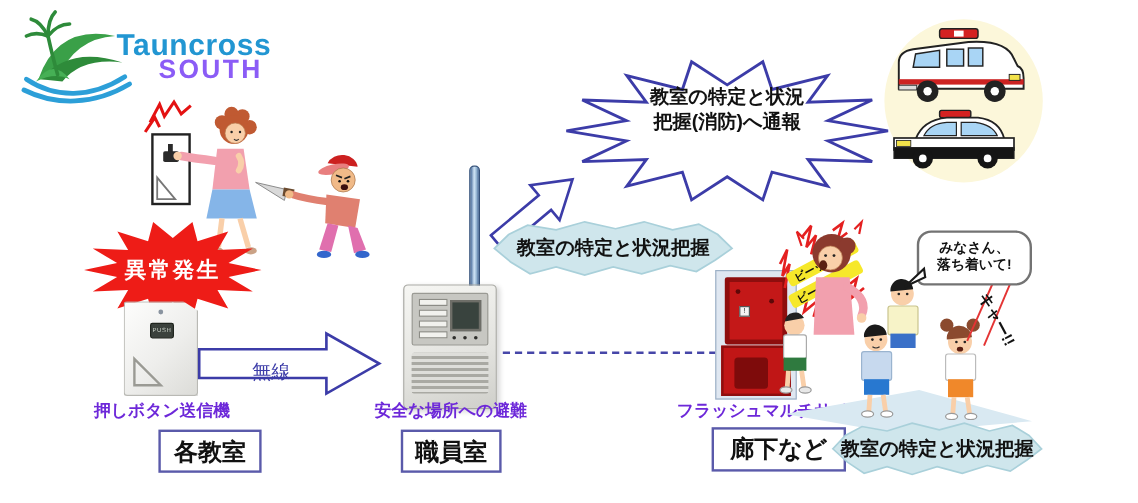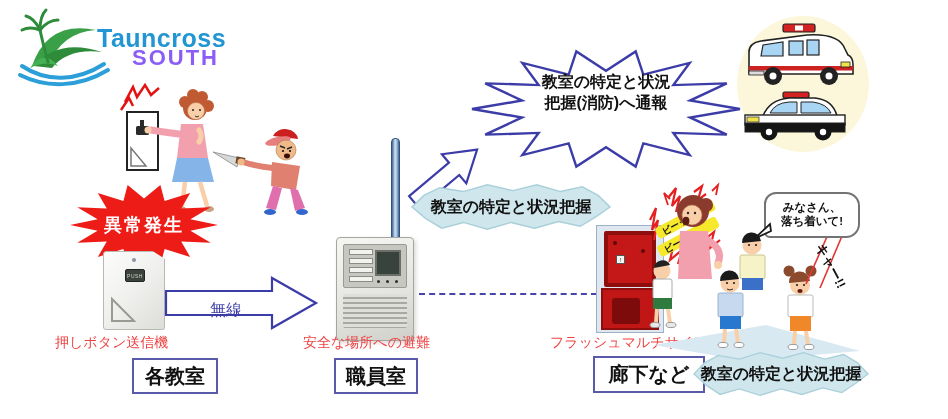--- a/index.html
+++ b/index.html
@@ -13,21 +13,21 @@
   .logo-text2 { position:absolute; left:112px; top:45px; font-size:22px; font-weight:bold; color:#8b5cf6; letter-spacing:2px;margin-left:20px; }
 
   
   .burst-red-text { position:absolute; left:70px; top:184px; width:148px; height:82px;
     display:flex; align-items:center; justify-content:center; color:#fff; font-weight:bold;
     font-size:18px; letter-spacing:2px; }
   .burst-blue-text { position:absolute; left:50%; transform:translateX(-50%); top:22px; width:138px;
     text-align:center; font-weight:bold; font-size:16px; line-height:1.3; color:#111; }
 
   
-  .dev-label { position:absolute; font-weight:normal; font-size:14px; color:#ef4444; }
+  .dev-label { position:absolute; font-weight:bold; font-size:14px; color:#6d28d9; text-align:center; }
   .loc-box { position:absolute; background:#fff; border:2px solid #5a5aaa; display:flex;
     align-items:center; justify-content:center; font-weight:bold; font-size:20px; color:#111; }
 
   
   .arrow1-text { position:absolute; left:176px; top:288px; width:100px; text-align:center;
     font-weight:normal; font-size:16px; color:#3c3ca8;margin-top:12px; }
 
   
   .transmitter { position:absolute; left:103px; top:251px; width:62px; height:79px;
     background:linear-gradient(135deg,#fdfdfc 0%,#eeeeec 55%,#dcdcd8 100%);

